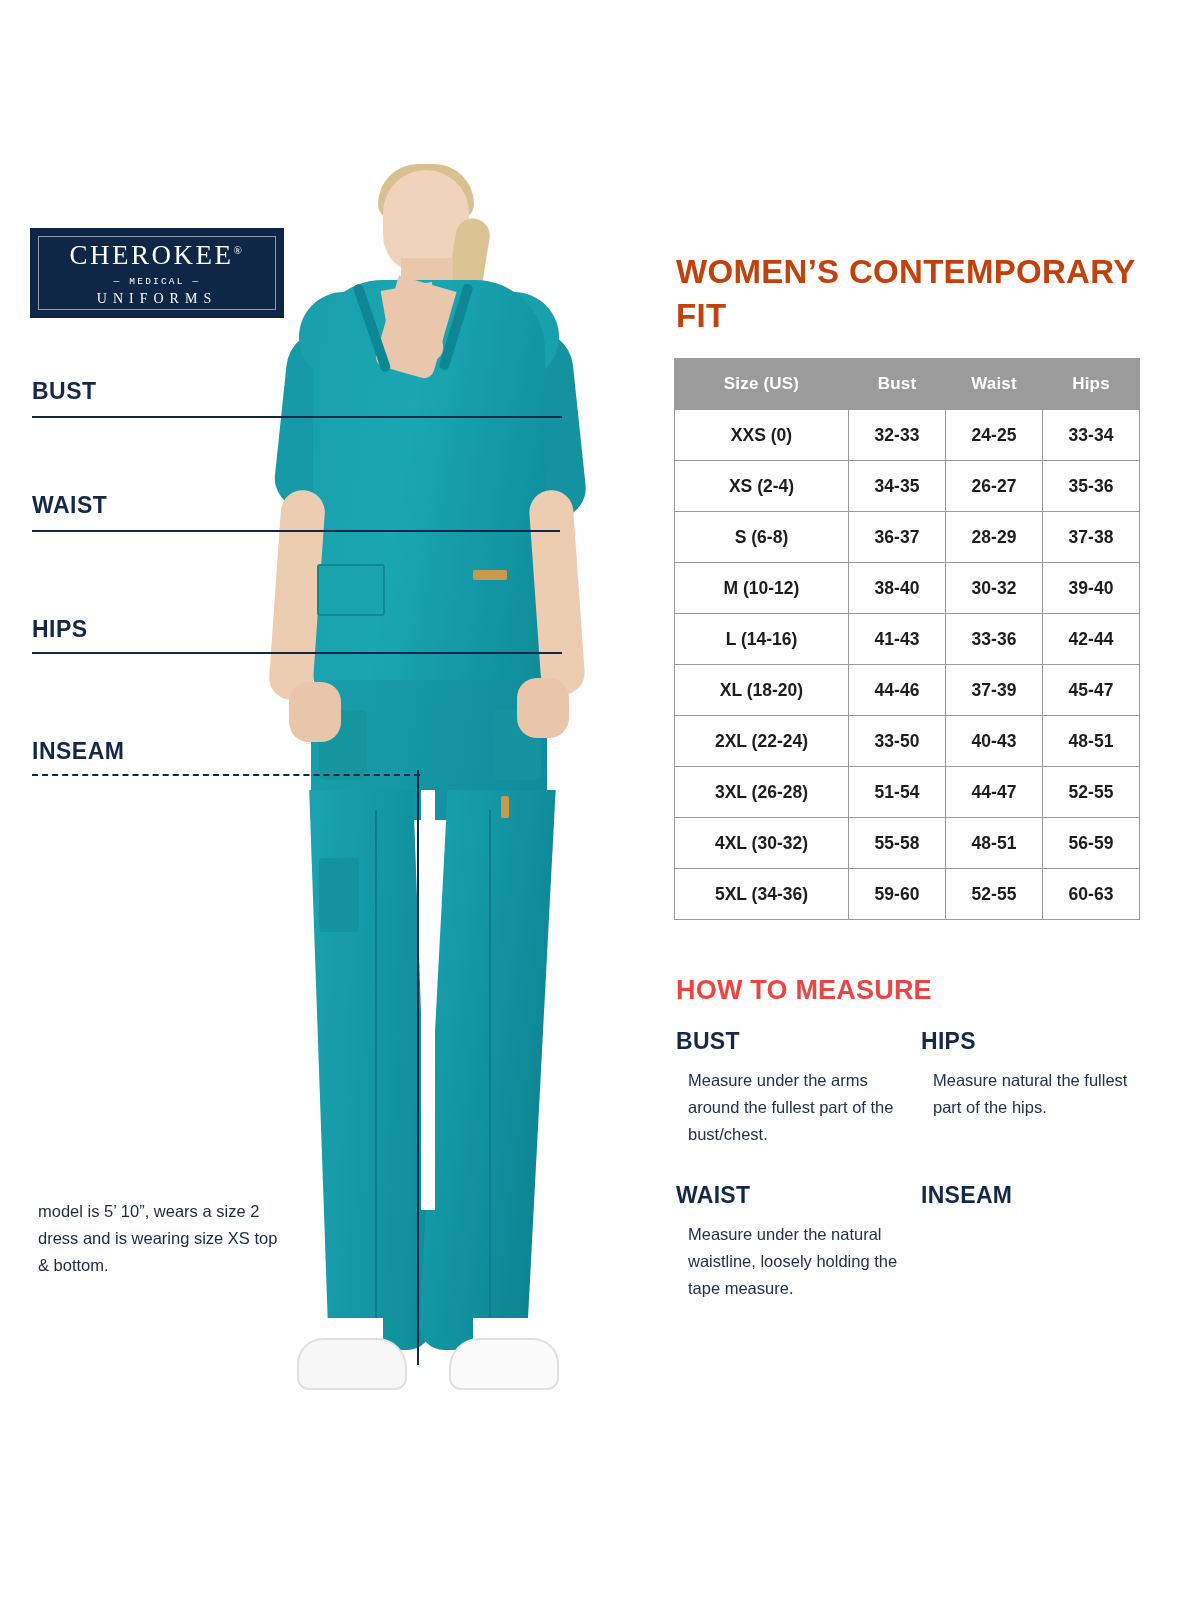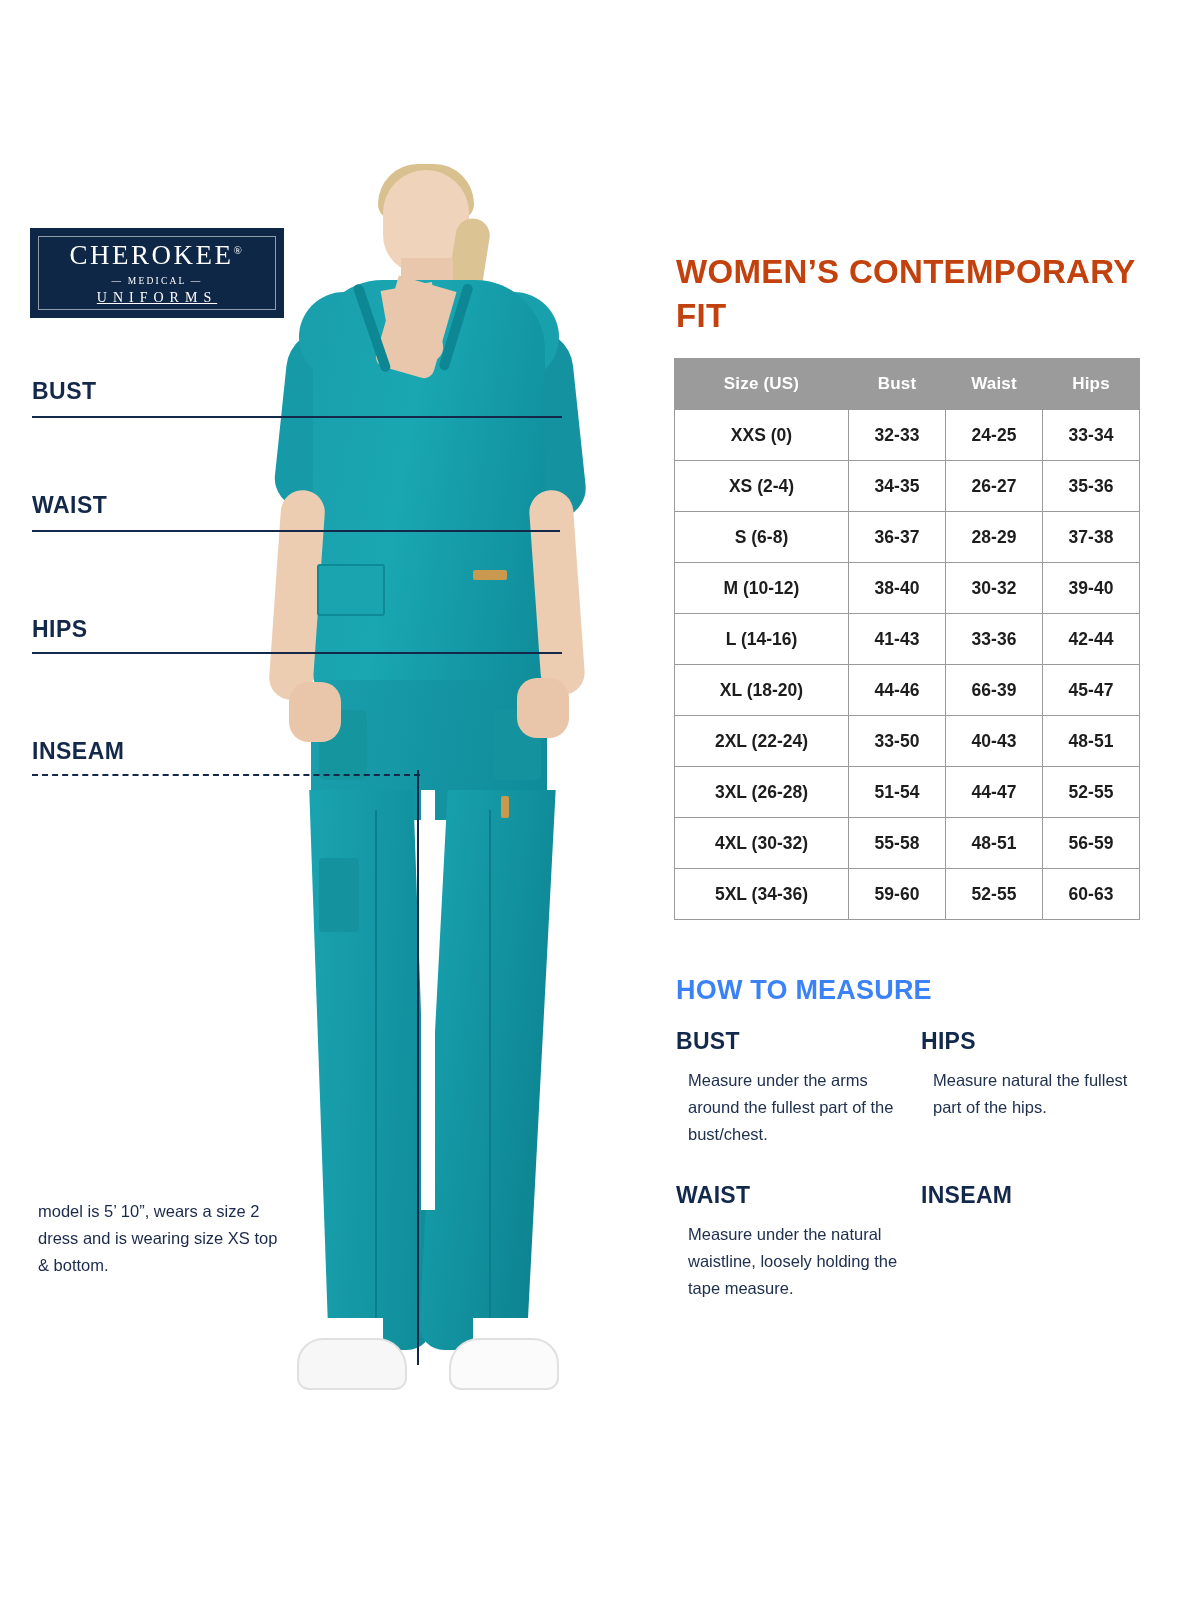--- a/index.html
+++ b/index.html
@@ -44,34 +44,33 @@
     font-family: "Liberation Serif", serif;
     font-weight: 400;
     position: relative;
     z-index: 2;
   }
   #brand-logo .b1 sup { font-size: 11px; vertical-align: super; }
   #brand-logo .b2 {
     color: #ffffff;
     font-size: 9.5px;
     letter-spacing: 2.2px;
-    font-family: Liberation Serif, serif;
+    font-family: Liberation Mono, monospace;
     margin-top: 5px;
     position: relative;
     z-index: 2;
   }
   #brand-logo .b3 {
     color: #ffffff;
     font-size: 14px;
     letter-spacing: 6px;
     font-family: "Liberation Serif", serif;
     margin-top: 4px;
     position: relative;
     z-index: 2;
-    text-decoration: underline;
   }
 
   .measure-label {
     position: absolute;
     font-size: 23px;
     font-weight: bold;
     letter-spacing: 0.5px;
     color: #14284a;
   }
   .guide-line {
@@ -212,21 +211,21 @@
     border: 1px solid #9b9b9b;
   }
   #size-table thead th.sz { width: 174px; }
   #size-table thead th.col { width: 97px; }
 
   #how-title {
     position: absolute;
     left: 4px; top: 975px;
     font-size: 27px;
     font-weight: bold;
-    color: #3b82f6;
+    color: #ef4444;
     letter-spacing: 0.2px;
   }
 
   .how-grid {
     position: absolute;
     left: 4px; top: 1028px;
     width: 500px;
     display: grid;
     grid-template-columns: 245px 245px;
     grid-column-gap: 0px;
@@ -359,21 +358,21 @@
       </tr>
       <tr>
         <td>L (14-16)</td>
         <td>41-43</td>
         <td>33-36</td>
         <td>42-44</td>
       </tr>
       <tr>
         <td>XL (18-20)</td>
         <td>44-46</td>
-        <td>66-39</td>
+        <td>37-39</td>
         <td>45-47</td>
       </tr>
       <tr>
         <td>2XL (22-24)</td>
         <td>33-50</td>
         <td>40-43</td>
         <td>48-51</td>
       </tr>
       <tr>
         <td>3XL (26-28)</td>

